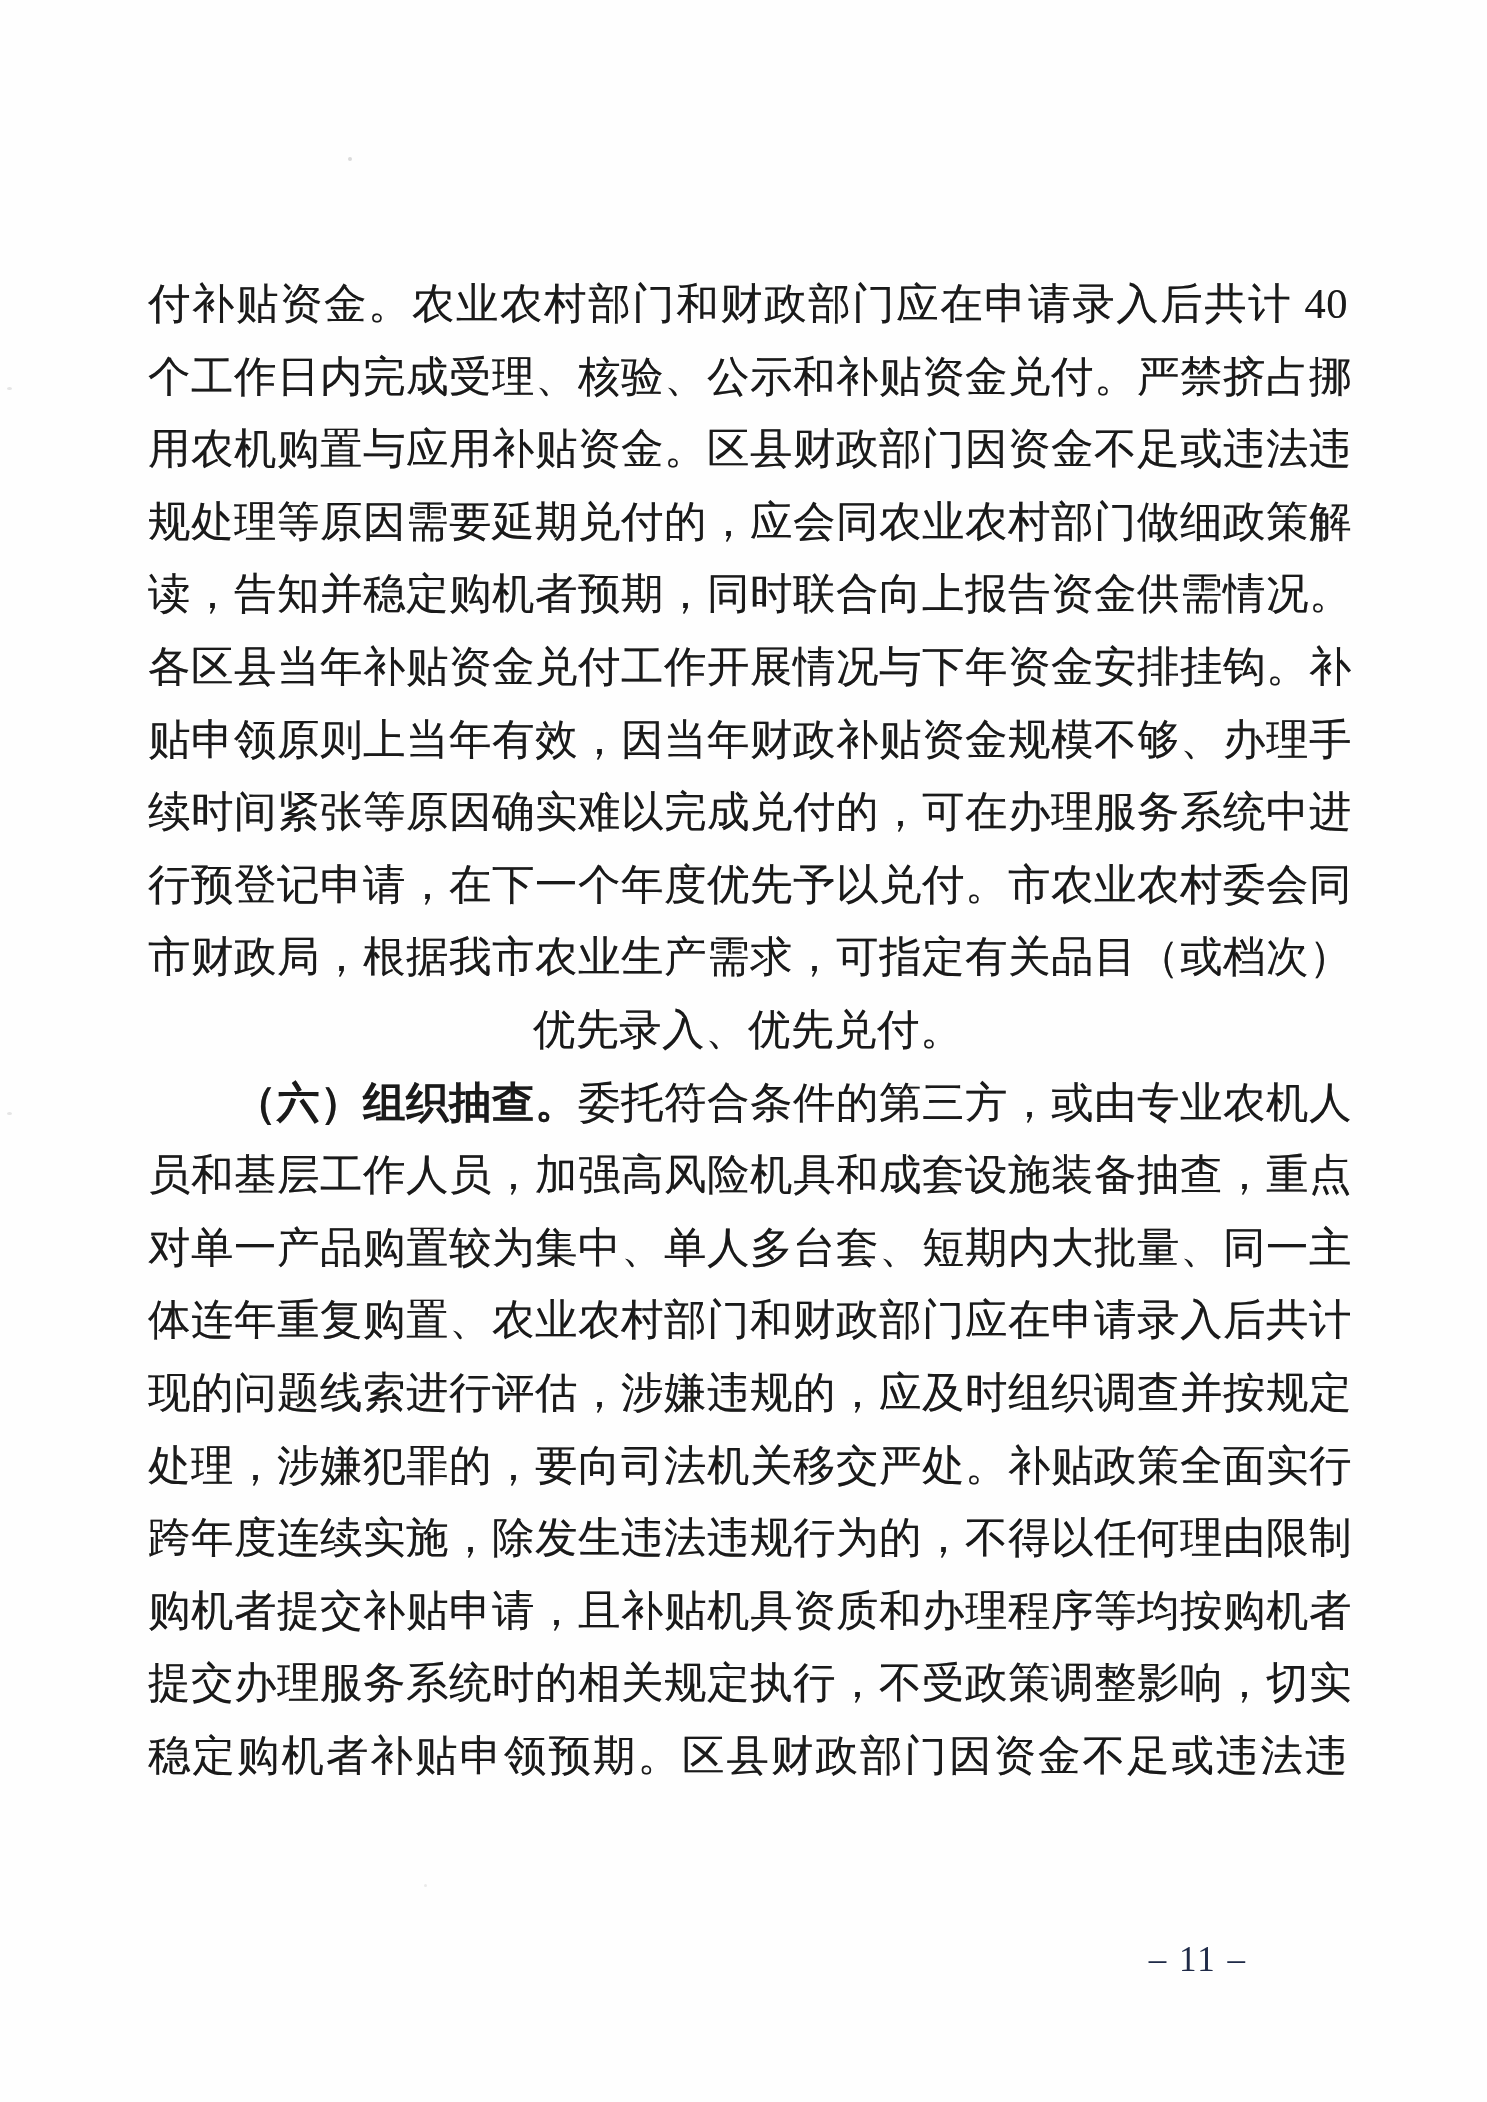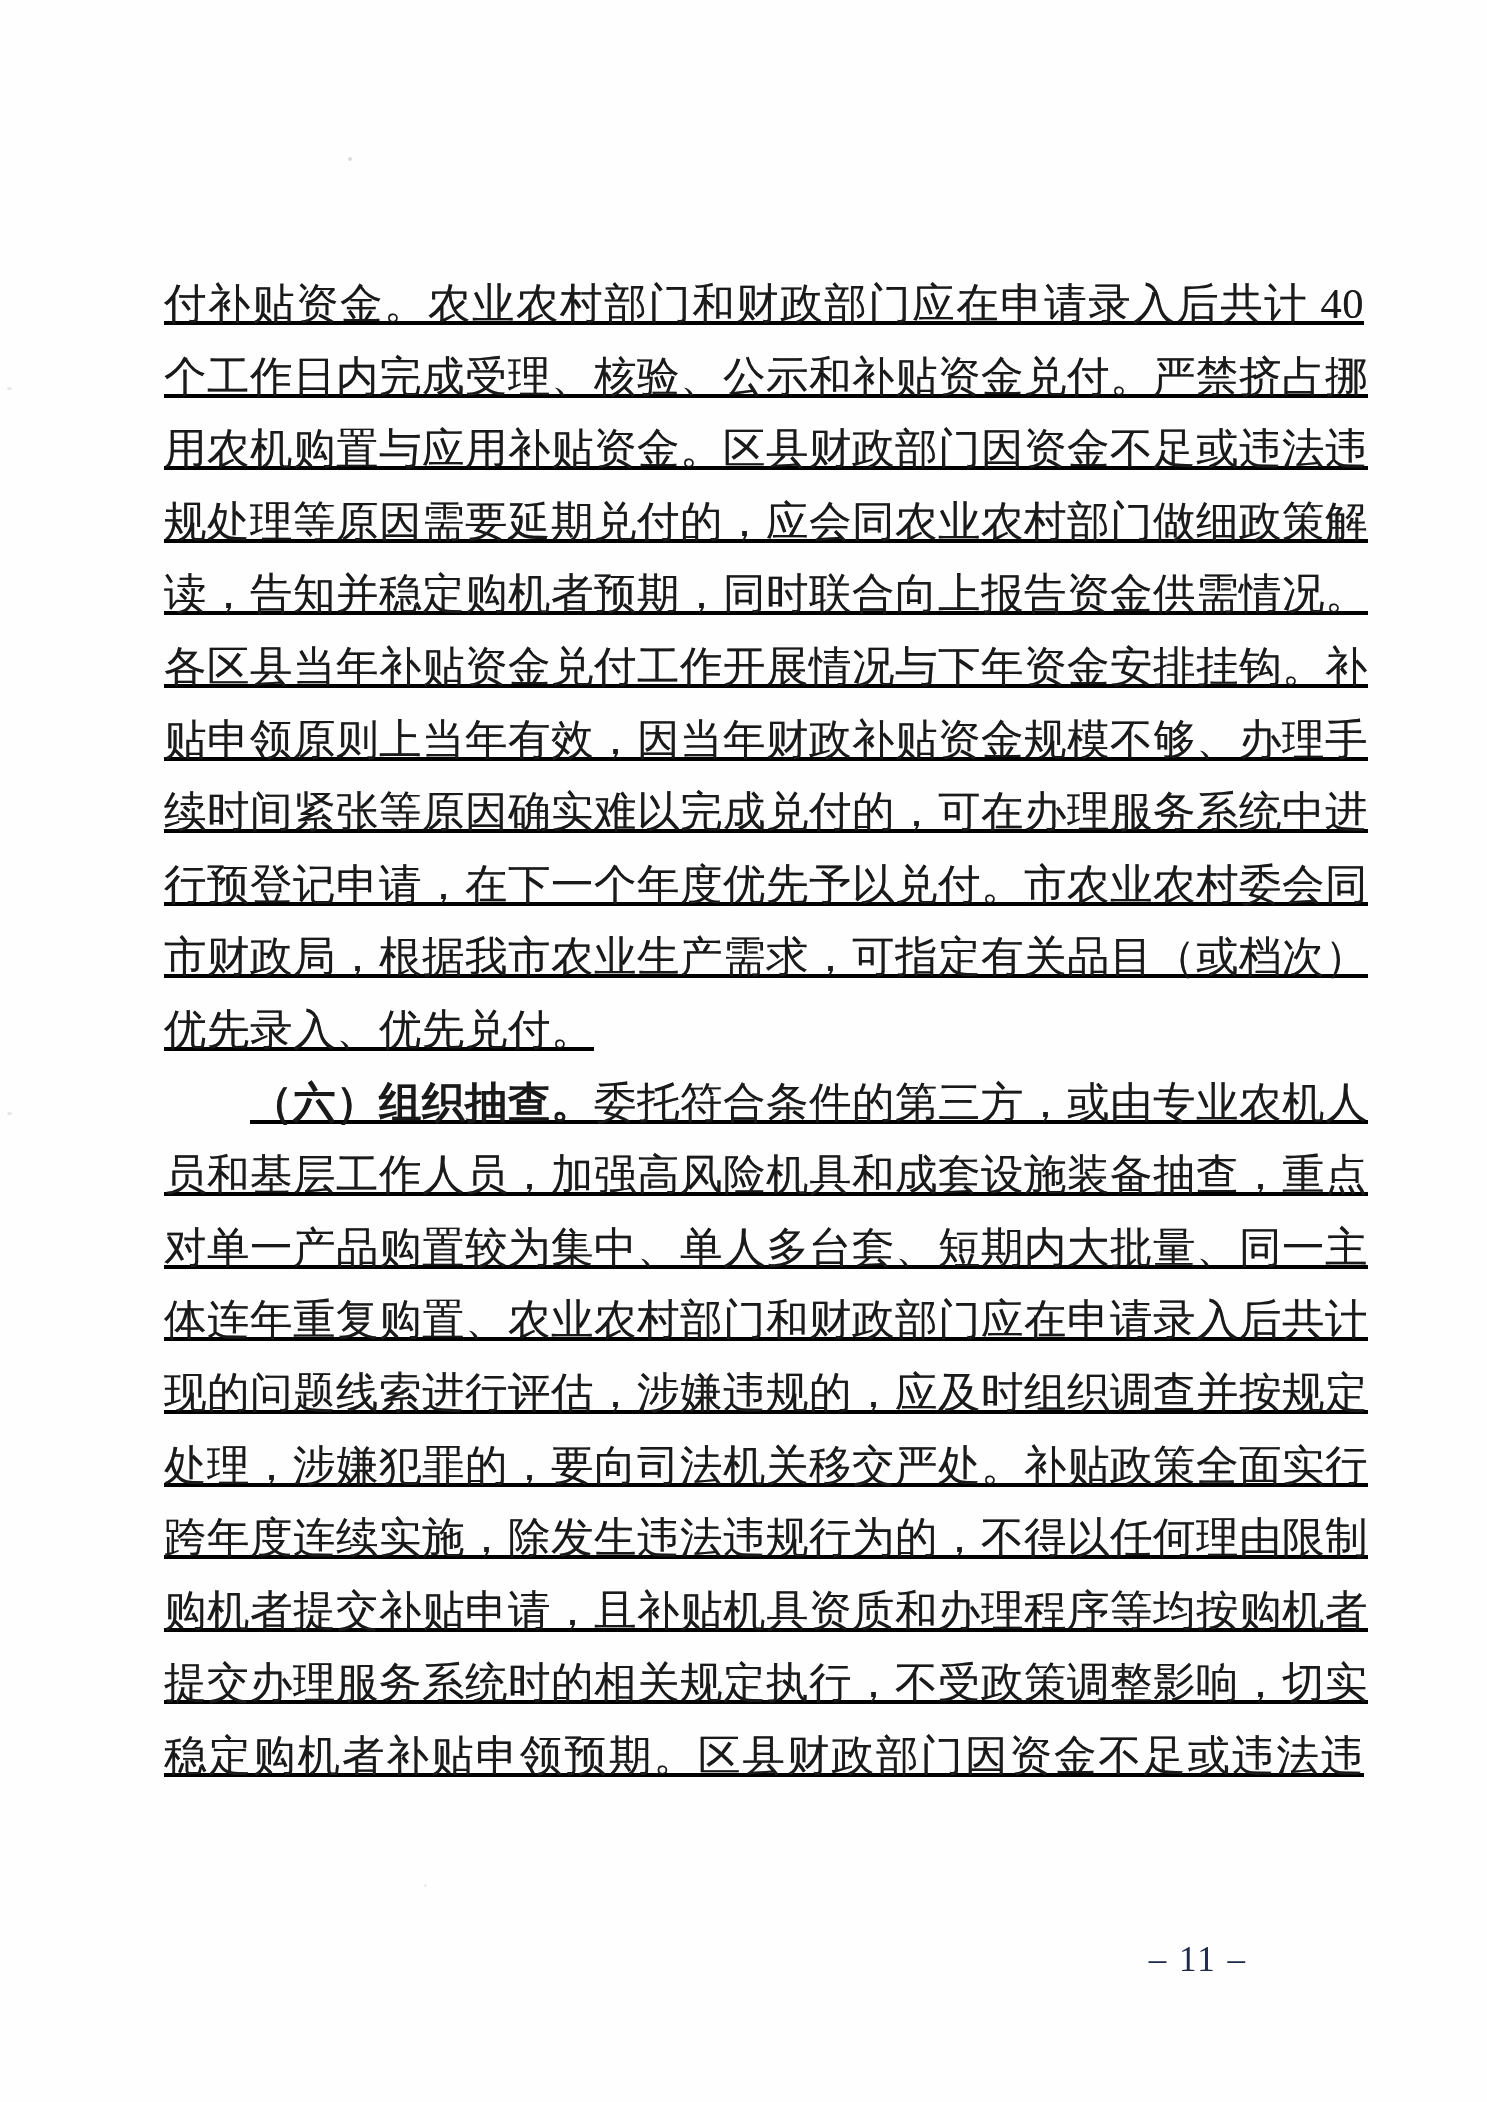--- a/index.html
+++ b/index.html
@@ -14,41 +14,40 @@
   }
   .page {
     position: relative;
     width: 1487px;
     height: 2102px;
     background: var(--paper);
     overflow: hidden;
   }
   .text-block {
     position: absolute;
-    left: 164px;
+    left: 148px;
     top: 268px;
     width: 1200px;
-    text-decoration: underline;
   }
   .line {
     height: 72.6px;
     line-height: 72.6px;
     font-size: 42.5px;
     color: var(--ink);
     white-space: nowrap;
     letter-spacing: 0.5px;
     text-shadow: 0 0 0.6px rgba(20,20,20,0.45);
   }
   .line.full {
     text-align: justify;
     text-align-last: justify;
     text-justify: inter-character;
   }
   .line.short {
-    text-align: left;
+    text-align: center;
   }
   .line.indent {
     padding-left: 86px;
   }
   .line .bold-heading {
     font-weight: 700;
   }
   .page-number {
     position: absolute;
     top: 1940px;

